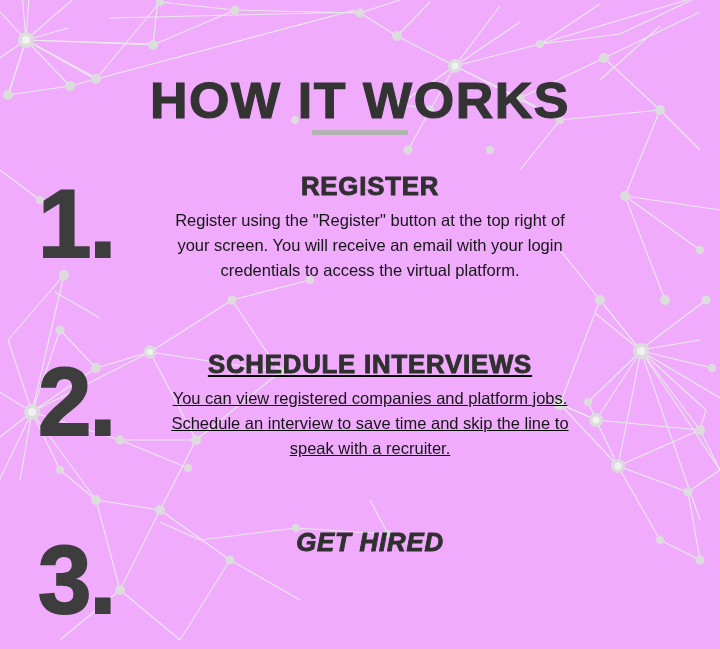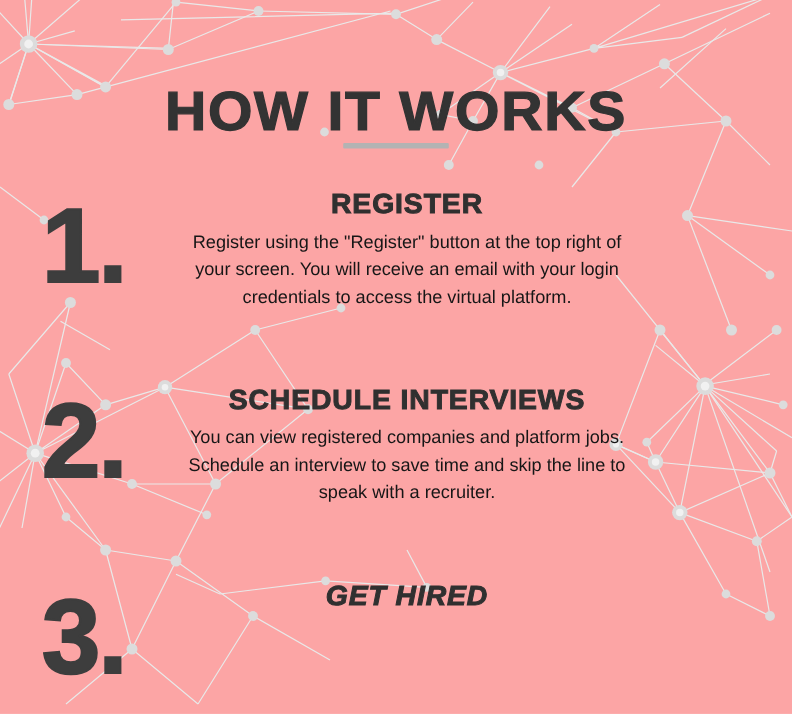--- a/index.html
+++ b/index.html
@@ -12,21 +12,21 @@
     background: #ffffff;
     font-family: "Liberation Sans", sans-serif;
     overflow: hidden;
     position: relative;
   }
 
   #poster {
     position: relative;
     width: 720px;
     height: 649px;
-    background: #fca5a5;
+    background: #f0abfc;
     overflow: hidden;
   }
 
   
   #network-bg {
     position: absolute;
     left: 0;
     top: 0;
     width: 720px;
     height: 649px;
@@ -111,21 +111,21 @@
     margin: 0;
   }
 
   
   #step-1 { top: 172px; }
   #step-1 .step-number { left: 38px; top: 4px; }
   #step-1 .step-body   { left: 165px; top: 0px; width: 410px; }
 
   #step-2 { top: 350px; }
   #step-2 .step-number { left: 38px; top: 4px; }
-  #step-2 .step-body   { left: 165px; top: 0px; width: 410px; }
+  #step-2 .step-body   { left: 165px; top: 0px; width: 410px; text-decoration: underline; }
 
   #step-3 { top: 528px; }
   #step-3 .step-number { left: 38px; top: 4px; }
   #step-3 .step-body   { left: 165px; top: 0px; width: 410px; font-style: italic; }
 </style>
 </head>
 <body>
 
 <div id="poster">
 

